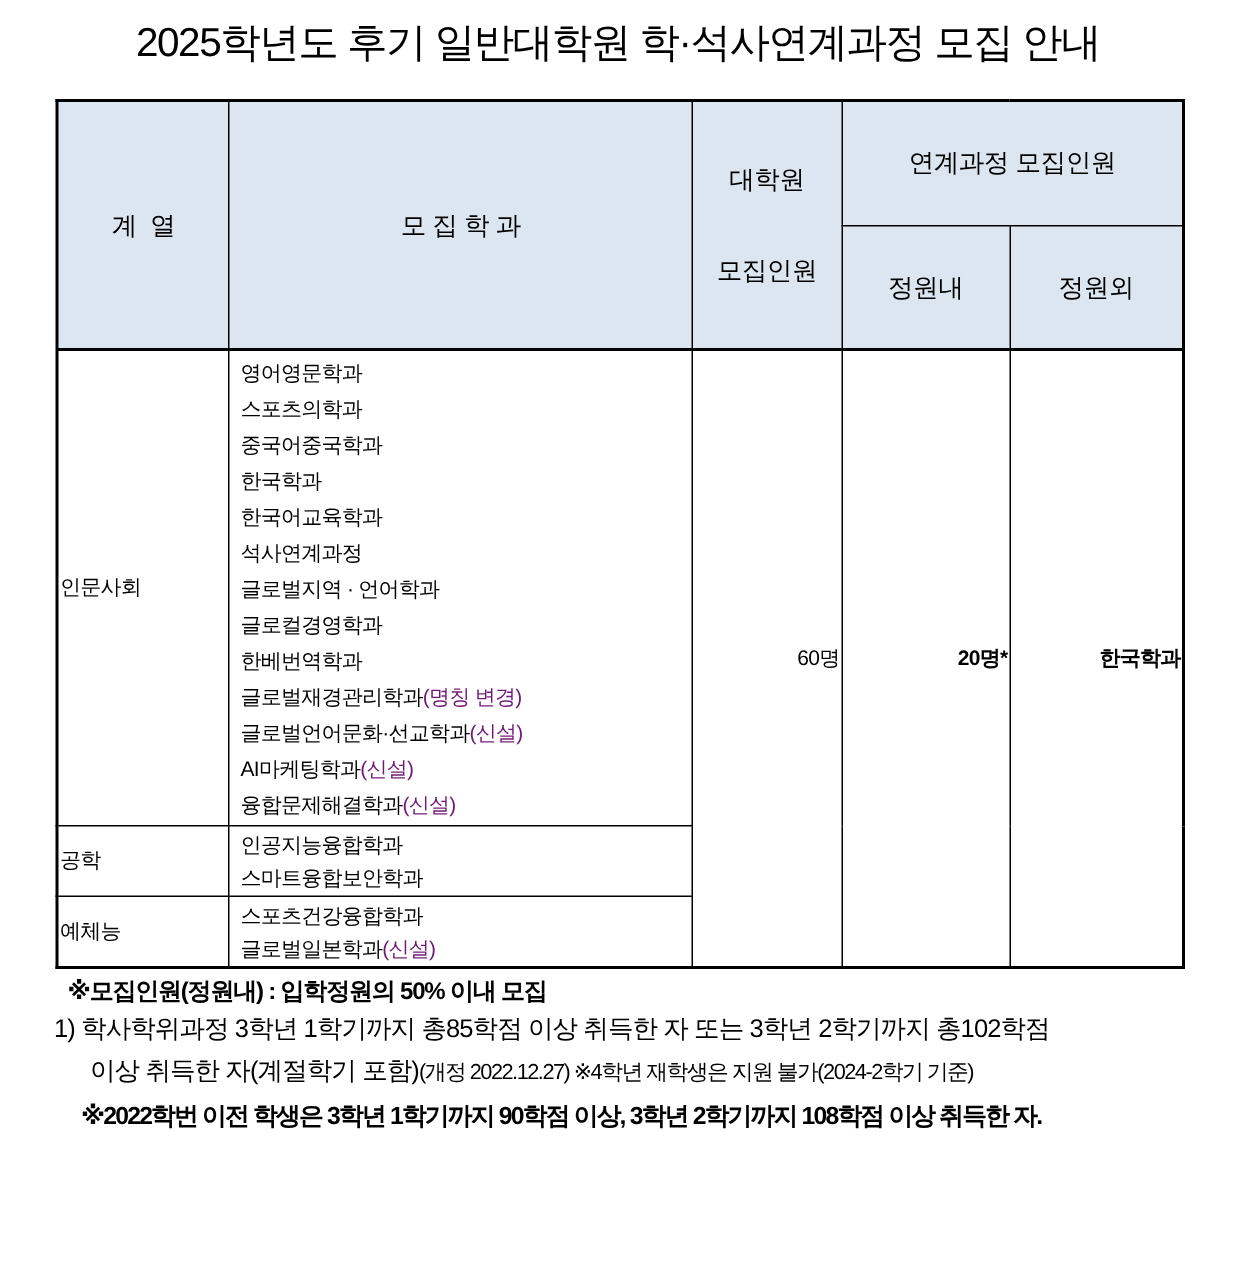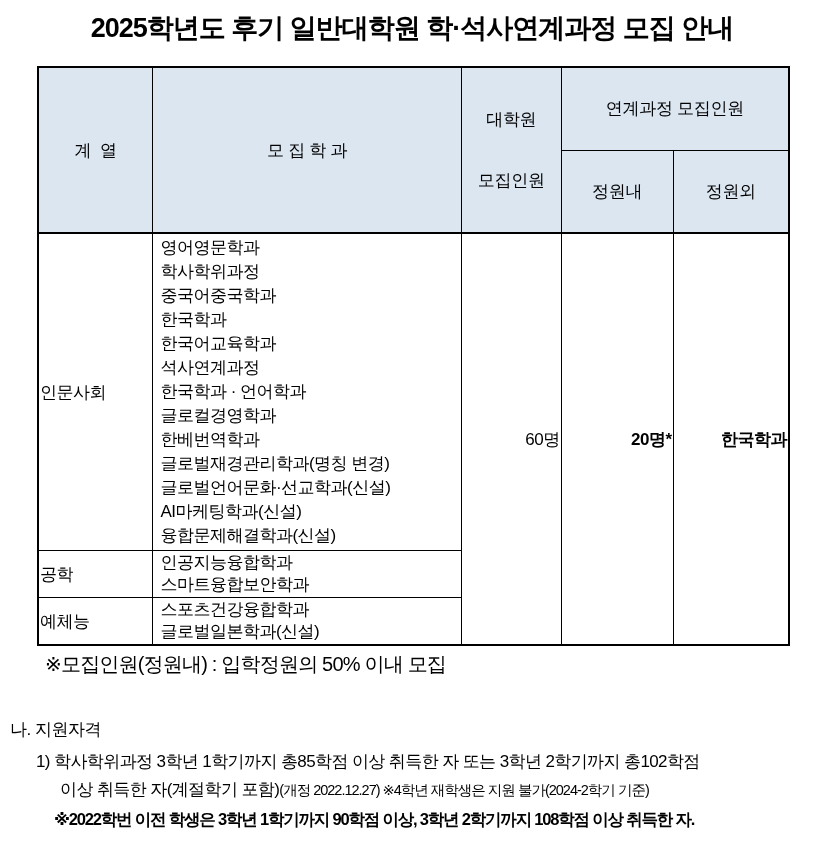--- a/index.html
+++ b/index.html
@@ -2,47 +2,47 @@
 <html><head>
 <meta charset="utf-8">
 <style>
   html,body{margin:0;padding:0;}
   body{
     width:824px;height:852px;background:#ffffff;color:#000000;
     font-family:"Liberation Sans","DejaVu Sans",sans-serif;
     overflow:hidden;
   }
   .title{
-    text-align:center;font-size:27px;font-weight:bold;
+    text-align:center;font-size:27px;font-weight:normal;
     margin:10px 6px 20px 6px;letter-spacing:-1px;
   }
   .heading-a{margin:0 0 12px 25px;font-size:17px;letter-spacing:-0.5px;}
   .adm-table{
     border-collapse:collapse;margin-left:37px;width:753px;table-layout:fixed;
     border:2px solid #000;
   }
   .adm-table th,.adm-table td{border:1px solid #000;}
   .adm-table thead{border-bottom:2px solid #000;}
   .adm-table thead th{
     background:#dbe6f1;font-weight:normal;font-size:17px;
     white-space:pre;padding:1px 0;letter-spacing:-0.3px;
   }
   .h-row1 th{height:23px;}
   .h-row2 th{height:23px;}
   .grad-head div{line-height:21px;}
-  .adm-table tbody td{font-size:17px;letter-spacing:-0.5px;}
+  .adm-table tbody td{font-size:14px;letter-spacing:-0.5px;}
   td.cat{text-align:left;}
   td.depts{padding:2px 0 2px 7px;line-height:24px;}
   td.depts2{padding:1px 0 1px 7px;line-height:22px;}
   td.center{text-align:right;}
   .bold{font-weight:bold;}
-  .tag{color:#000000;}
+  .tag{color:#701a75;}
   .dept-line{white-space:nowrap;}
   .table-note{
-    margin:5px 0 0 45px;font-size:20px;font-weight:normal;letter-spacing:-0.8px;
+    margin:5px 0 0 45px;font-size:16px;font-weight:bold;letter-spacing:-0.8px;
   }
   .heading-b{margin:40px 0 7px 10px;font-size:17px;letter-spacing:-0.5px;}
   .quals{margin-left:36px;font-size:17px;line-height:28.4px;letter-spacing:-0.6px;}
   .q-indent{margin-left:24px;}
   .seg-small{font-size:14.5px;letter-spacing:-1px;}
   .q-note-1{font-weight:bold;font-size:16.5px;letter-spacing:-1.2px;margin-left:18px;}
 </style>
 </head>
 <body>
 
@@ -72,26 +72,26 @@
       <tr class="h-row2">
         <th>정원내</th>
         <th>정원외</th>
       </tr>
     </thead>
     <tbody>
       <tr>
         <td class="cat">인문사회</td>
         <td class="depts">
           <div class="dept-line"><span>영어영문학과</span><span class="tag"></span></div>
-          <div class="dept-line"><span>학사학위과정</span><span class="tag"></span></div>
+          <div class="dept-line"><span>스포츠의학과</span><span class="tag"></span></div>
           <div class="dept-line"><span>중국어중국학과</span><span class="tag"></span></div>
           <div class="dept-line"><span>한국학과</span><span class="tag"></span></div>
           <div class="dept-line"><span>한국어교육학과</span><span class="tag"></span></div>
           <div class="dept-line"><span>석사연계과정</span><span class="tag"></span></div>
-          <div class="dept-line"><span>한국학과 · 언어학과</span><span class="tag"></span></div>
+          <div class="dept-line"><span>글로벌지역 · 언어학과</span><span class="tag"></span></div>
           <div class="dept-line"><span>글로컬경영학과</span><span class="tag"></span></div>
           <div class="dept-line"><span>한베번역학과</span><span class="tag"></span></div>
           <div class="dept-line"><span>글로벌재경관리학과</span><span class="tag">(명칭 변경)</span></div>
           <div class="dept-line"><span>글로벌언어문화·선교학과</span><span class="tag">(신설)</span></div>
           <div class="dept-line"><span>AI마케팅학과</span><span class="tag">(신설)</span></div>
           <div class="dept-line"><span>융합문제해결학과</span><span class="tag">(신설)</span></div>
         </td>
         <td rowspan="3" class="center">60명</td>
         <td rowspan="3" class="center bold">20명*</td>
         <td rowspan="3" class="center bold">한국학과</td>
@@ -108,21 +108,20 @@
         <td class="depts2">
           <div class="dept-line"><span>스포츠건강융합학과</span><span class="tag"></span></div>
           <div class="dept-line"><span>글로벌일본학과</span><span class="tag">(신설)</span></div>
         </td>
       </tr>
     </tbody>
   </table>
 
   <div class="table-note">※모집인원(정원내) : 입학정원의 50% 이내 모집</div>
 
-  <div class="heading-b">나. 지원자격</div>
 
   <div class="quals">
     <div>1) 학사학위과정 3학년 1학기까지 총85학점 이상 취득한 자 또는 3학년 2학기까지 총102학점</div>
     <div class="q-indent"><span>이상 취득한 자(계절학기 포함)</span><span class="seg-small">(개정 2022.12.27)  ※4학년 재학생은 지원 불가(2024-2학기 기준)</span></div>
     <div class="q-note-1">※2022학번 이전 학생은 3학년 1학기까지 90학점 이상, 3학년 2학기까지 108학점 이상 취득한 자.</div>
 
   </div>
 
 </div>
 

